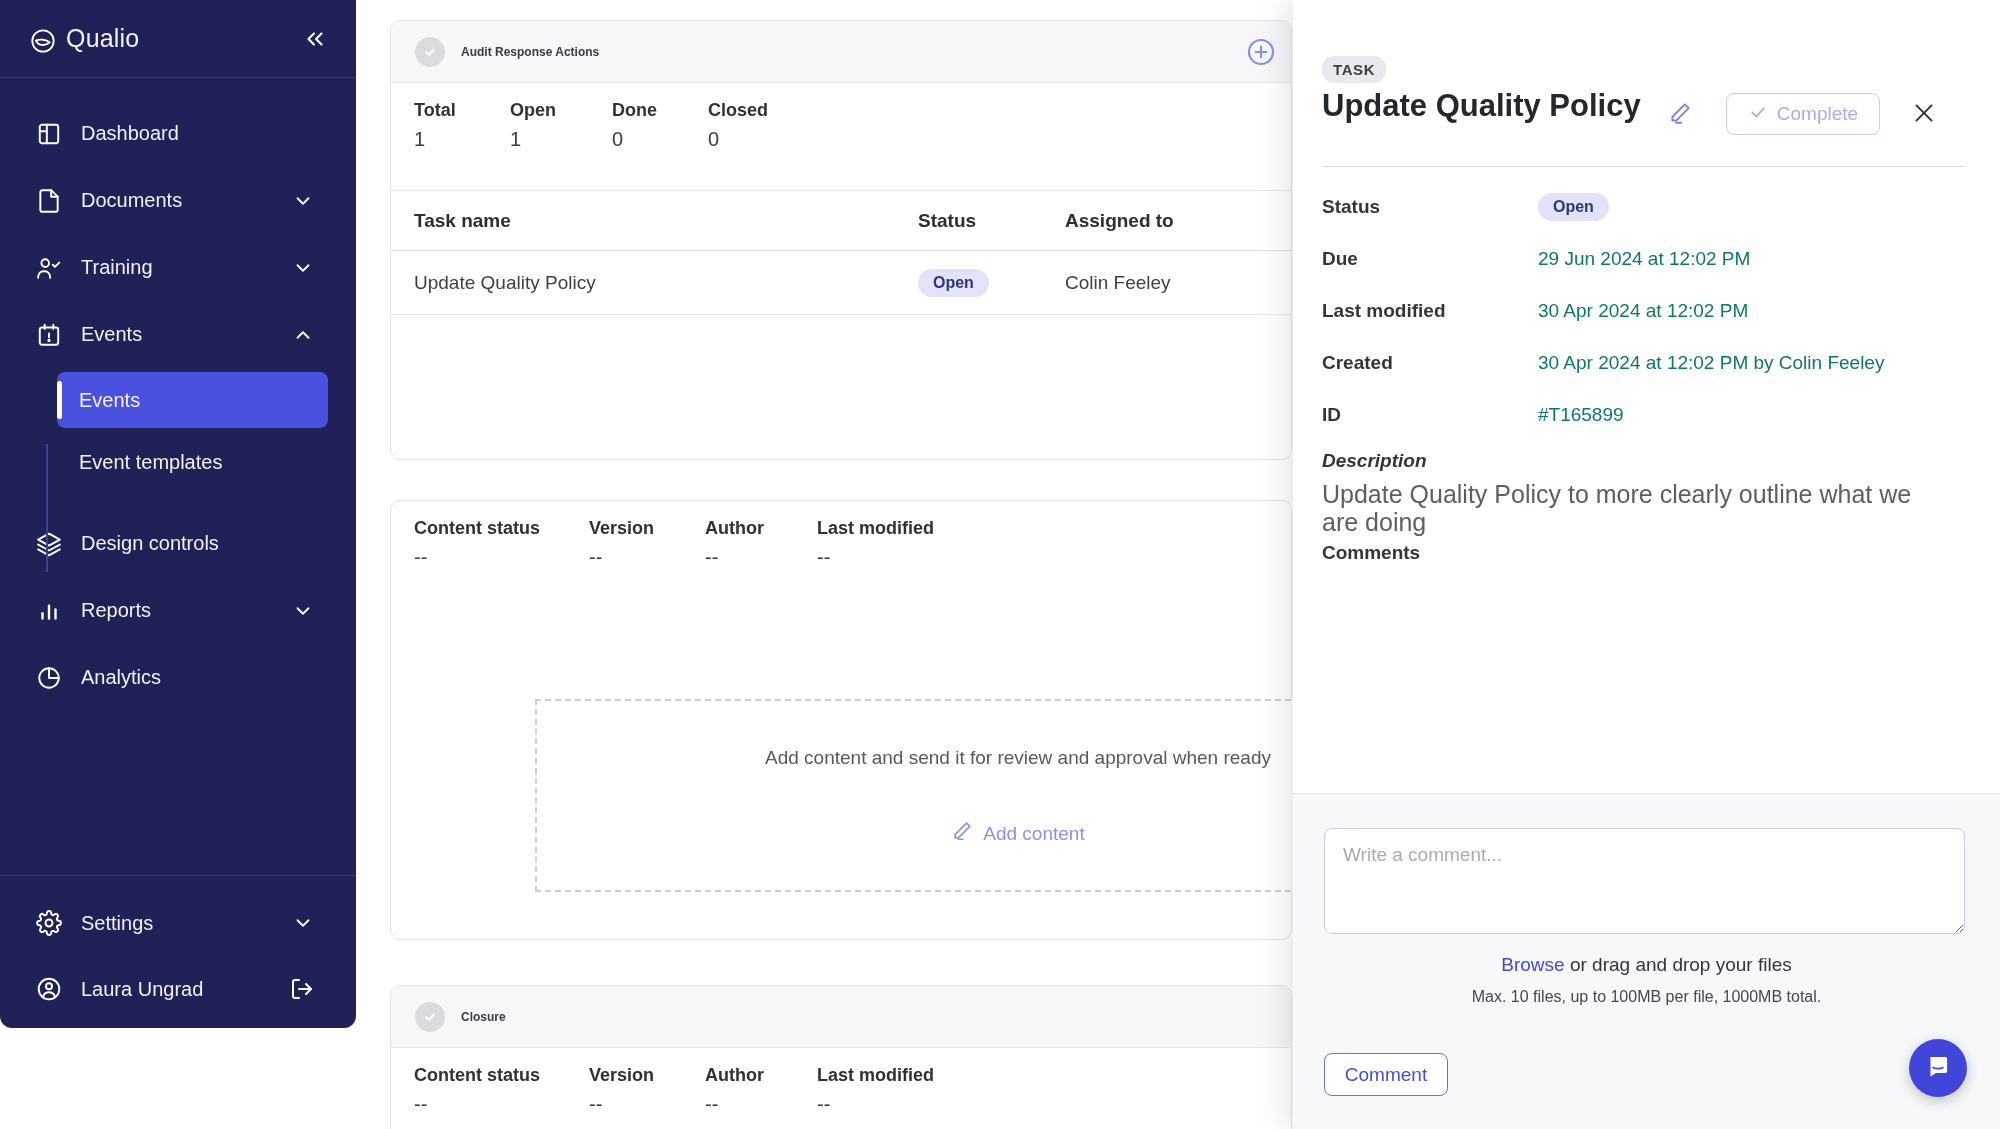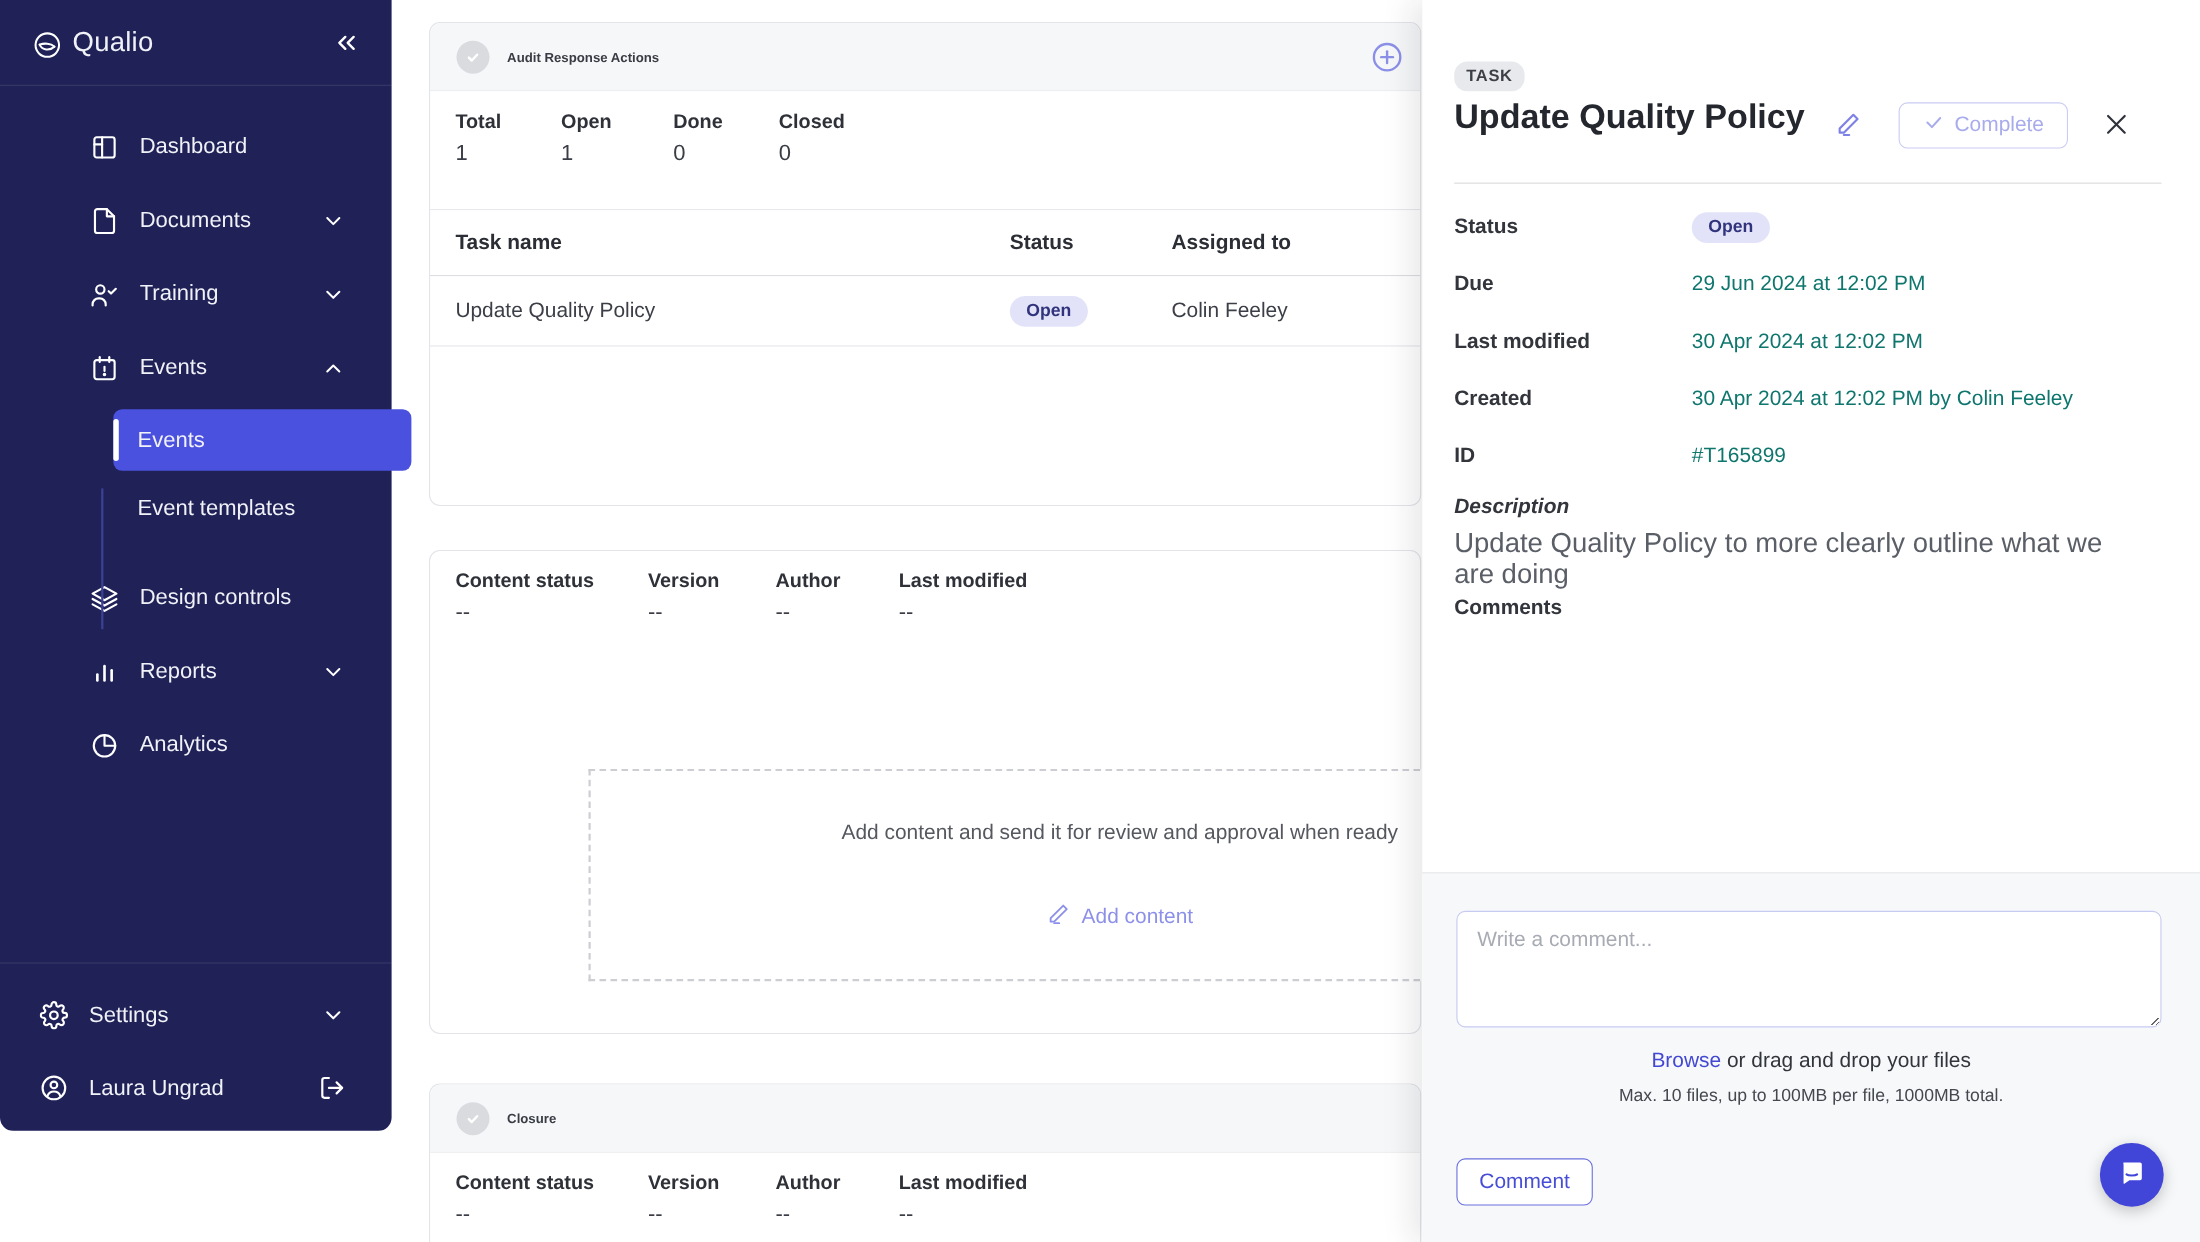--- a/index.html
+++ b/index.html
@@ -7,21 +7,21 @@
   #root { position:relative; width:2000px; height:1129px; overflow:hidden; background:#ffffff; }
 
   
   .sidebar { position:absolute; left:0; top:0; width:356px; height:1028px; background:#1f2157;
              border-radius:0 0 12px 12px; display:flex; flex-direction:column; z-index:3; color:#f1f2f8; }
   .sb-header { height:78px; display:flex; align-items:center; padding:0 28px 0 30px;
                border-bottom:1px solid rgba(255,255,255,0.12); flex:none; }
   .sb-logo { display:flex; align-items:center; gap:10px; cursor:pointer; }
   .sb-logo-text { font-size:25px; font-weight:500; letter-spacing:0.2px; }
   .sb-collapse { margin-left:auto; cursor:pointer; display:flex; }
-  .sb-nav { position:relative; padding-top:22px; flex:none;margin-left:46px; }
+  .sb-nav { position:relative; padding-top:22px; flex:none; }
   .sb-item { height:67px; display:flex; align-items:center; padding:0 42px 0 36px; gap:19px;
              font-size:20px; font-weight:500; cursor:pointer; }
   .sb-item .chev { margin-left:auto; display:flex; }
   .sb-icon { width:26px; height:26px; flex:none; display:flex; }
   .sb-connector { position:absolute; left:46px; top:366px; width:2px; height:128px; background:#3c4193; }
   .sb-sub-active { margin:4px 28px 0 57px; width:271px; height:56px; background:#4b51df; border-radius:8px;
                    position:relative; display:flex; align-items:center; padding-left:22px; font-size:20px;
                    font-weight:500; cursor:pointer; }
   .sb-sub-bar { position:absolute; left:0; top:9px; bottom:9px; width:5px; background:#ffffff; border-radius:3px; }
   .sb-sub-item { height:68px; display:flex; align-items:center; padding-left:79px; font-size:20px;

